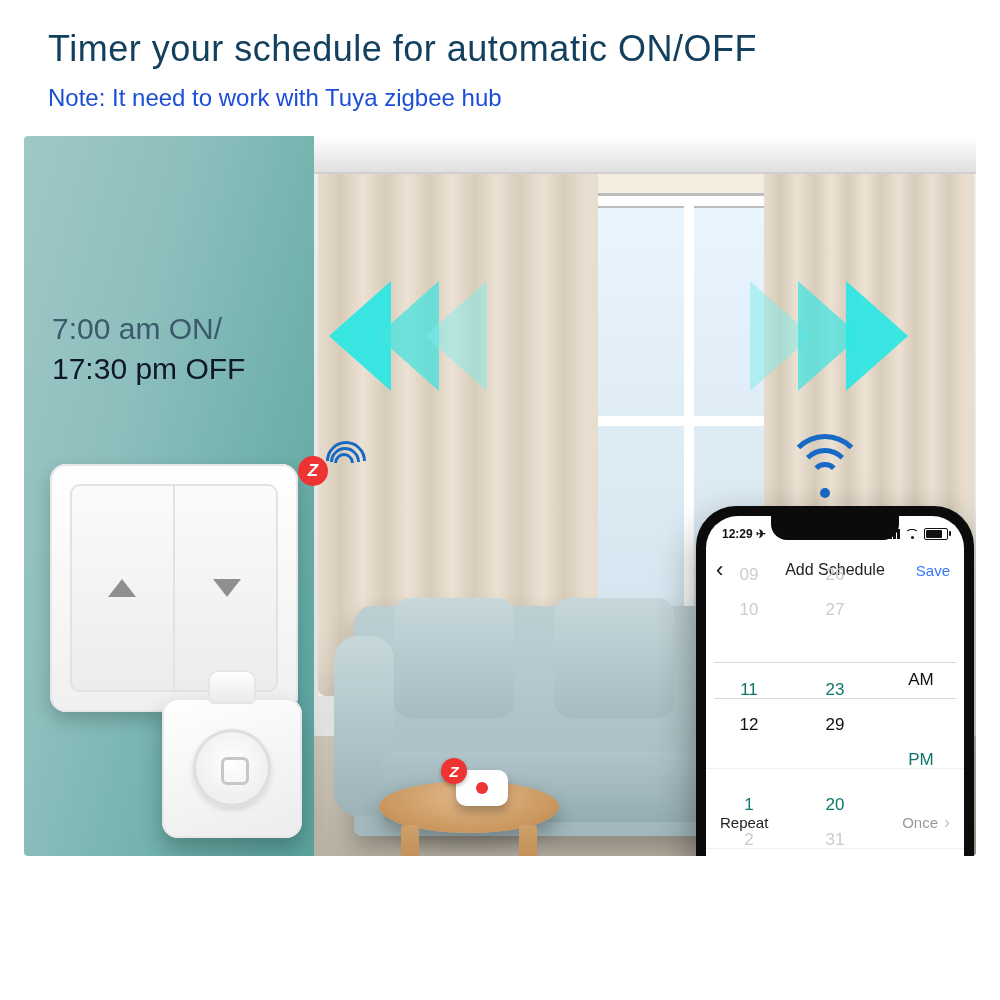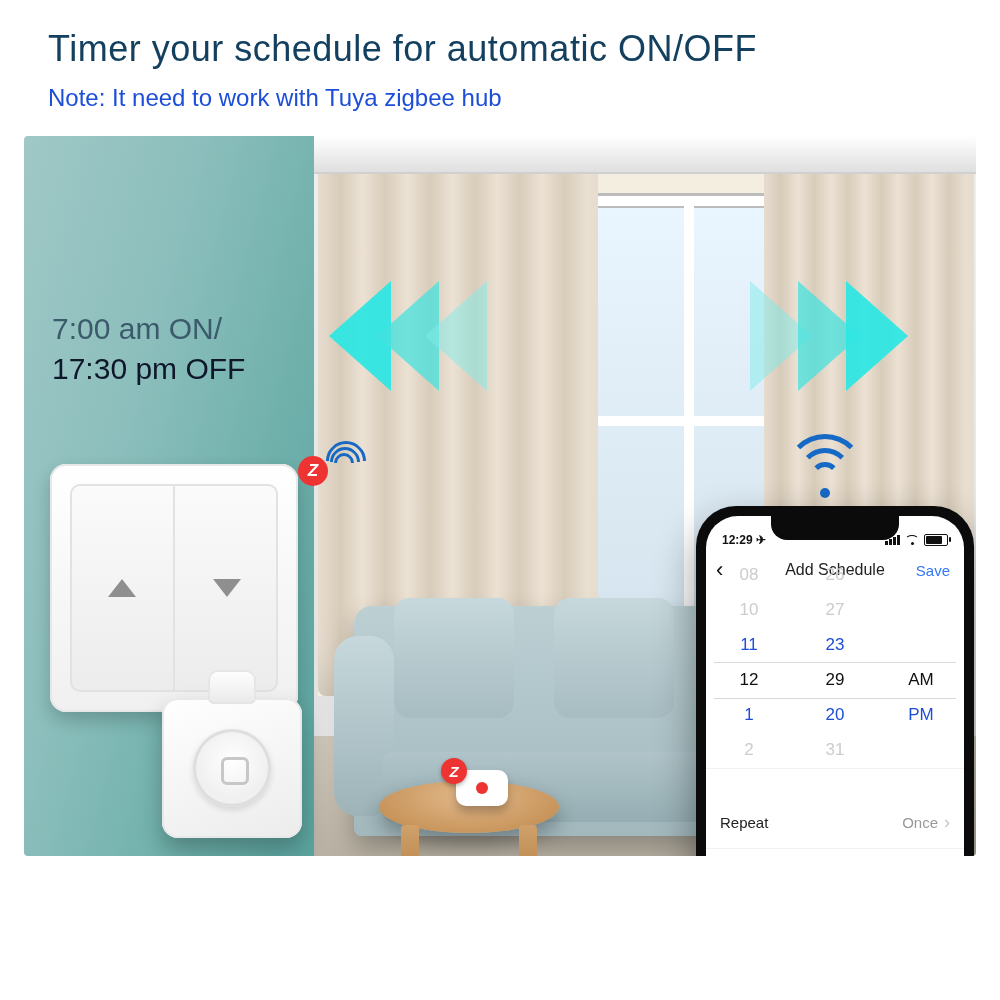--- a/index.html
+++ b/index.html
@@ -87,21 +87,21 @@
   .wifi span { position:absolute; border:5px solid #1769c6; border-bottom-color:transparent; border-left-color:transparent; border-right-color:transparent; border-radius:50%; left:50%; transform:translateX(-50%); }
   .wifi .a1 { width:20px; height:20px; bottom:6px; }
   .wifi .a2 { width:44px; height:44px; bottom:-4px; }
   .wifi .a3 { width:70px; height:70px; bottom:-16px; }
   .wifi .dot { position:absolute; left:50%; bottom:0; width:10px; height:10px; margin-left:-5px; border:none; border-radius:50%; background:#1769c6; transform:none; }
 
   
   .phone { position:absolute; left:672px; top:370px; width:278px; height:560px; border-radius:40px; background:#0b0b0b; box-shadow:0 18px 40px rgba(0,0,0,.4); padding:10px; box-sizing:border-box; }
   .screen { position:absolute; inset:10px; background:#fff; border-radius:32px; overflow:hidden; }
   .notch { position:absolute; left:50%; top:0; width:128px; height:24px; margin-left:-64px; background:#0b0b0b; border-radius:0 0 16px 16px; z-index:5; }
-  .statusbar { position:absolute; left:0; right:0; top:8px; height:32px; display:flex; align-items:center; justify-content:space-between; padding:0 16px; font-size:12px; font-weight:600; color:#111; z-index:4; }
+  .statusbar { position:absolute; left:0; right:0; top:2px; height:32px; display:flex; align-items:center; justify-content:space-between; padding:0 16px; font-size:12px; font-weight:600; color:#111; z-index:4; }
   .statusbar .icons { display:flex; align-items:center; gap:5px; }
   .sig { display:inline-flex; align-items:flex-end; gap:1px; }
   .sig i { width:3px; background:#111; display:inline-block; }
   .sig i:nth-child(1){height:4px} .sig i:nth-child(2){height:6px} .sig i:nth-child(3){height:8px} .sig i:nth-child(4){height:10px}
   .batt { width:22px; height:10px; border:1.5px solid #111; border-radius:2px; position:relative; }
   .batt:after { content:""; position:absolute; right:-4px; top:2px; width:2px; height:5px; background:#111; border-radius:1px; }
   .batt i { position:absolute; left:1px; top:1px; bottom:1px; width:16px; background:#111; border-radius:1px; }
   .wifi-i { width:14px; height:10px; position:relative; }
   .wifi-i:before { content:""; position:absolute; inset:0; border:1.5px solid #111; border-bottom-color:transparent; border-left-color:transparent; border-right-color:transparent; border-radius:50%; }
   .wifi-i:after { content:""; position:absolute; left:50%; bottom:0; width:3px; height:3px; margin-left:-1.5px; background:#111; border-radius:50%; }
@@ -111,21 +111,21 @@
   .navbar .save { position:absolute; right:14px; top:0; bottom:0; display:flex; align-items:center; font-size:15px; color:#3478f6; }
 
   .picker { position:absolute; left:0; right:0; top:76px; height:176px; background:#fff; display:flex; border-bottom:1px solid #f1f1f1; }
   .picker:before, .picker:after { content:""; position:absolute; left:8px; right:8px; height:1px; background:#d9d9d9; z-index:1; }
   .picker:before { top:70px; }
   .picker:after  { top:106px; }
   .wheel { flex:1; position:relative; text-align:center; font-size:17px; color:#222; }
   .wheel ul { list-style:none; margin:0; padding:0; position:absolute; left:0; right:0; top:0; }
   .wheel li { height:35px; line-height:35px; }
   .wheel li.dim1 { color:#ccc; }
-  .wheel li.dim2 { color:#1d4ed8; }
+  .wheel li.dim2 { color:#0f766e;margin-top:45px; }
   .wheel li.sel  { color:#111; font-weight:500; }
 
   .rows { position:absolute; left:0; right:0; top:280px; }
   .row { height:52px; border-bottom:1px solid #f1f1f1; display:flex; align-items:center; justify-content:space-between; padding:0 14px; font-size:15px; color:#222; }
   .row .val { color:#999; display:flex; align-items:center; gap:6px; }
   .row .chevr { font-size:18px; color:#c4c4c4; }
 
 </style>
 </head>
 <body>
@@ -218,21 +218,21 @@
           </span>
         </div>
         <div class="navbar">
           <span class="back">‹</span>
           <span>Add Schedule</span>
           <span class="save">Save</span>
         </div>
         <div class="picker">
           <div class="wheel">
               <ul id="wheel-hours" style="top: -35px;">
-                <li class="dim1">08</li>
+                <li class="dim1">09</li>
                 <li class="dim1">10</li>
                 <li class="dim2">11</li>
                 <li class="sel">12</li>
                 <li class="dim2">1</li>
                 <li class="dim1">2</li>
               </ul>
             </div>
           <div class="wheel">
               <ul id="wheel-mins" style="top: -35px;">
                 <li class="dim1">26</li>

